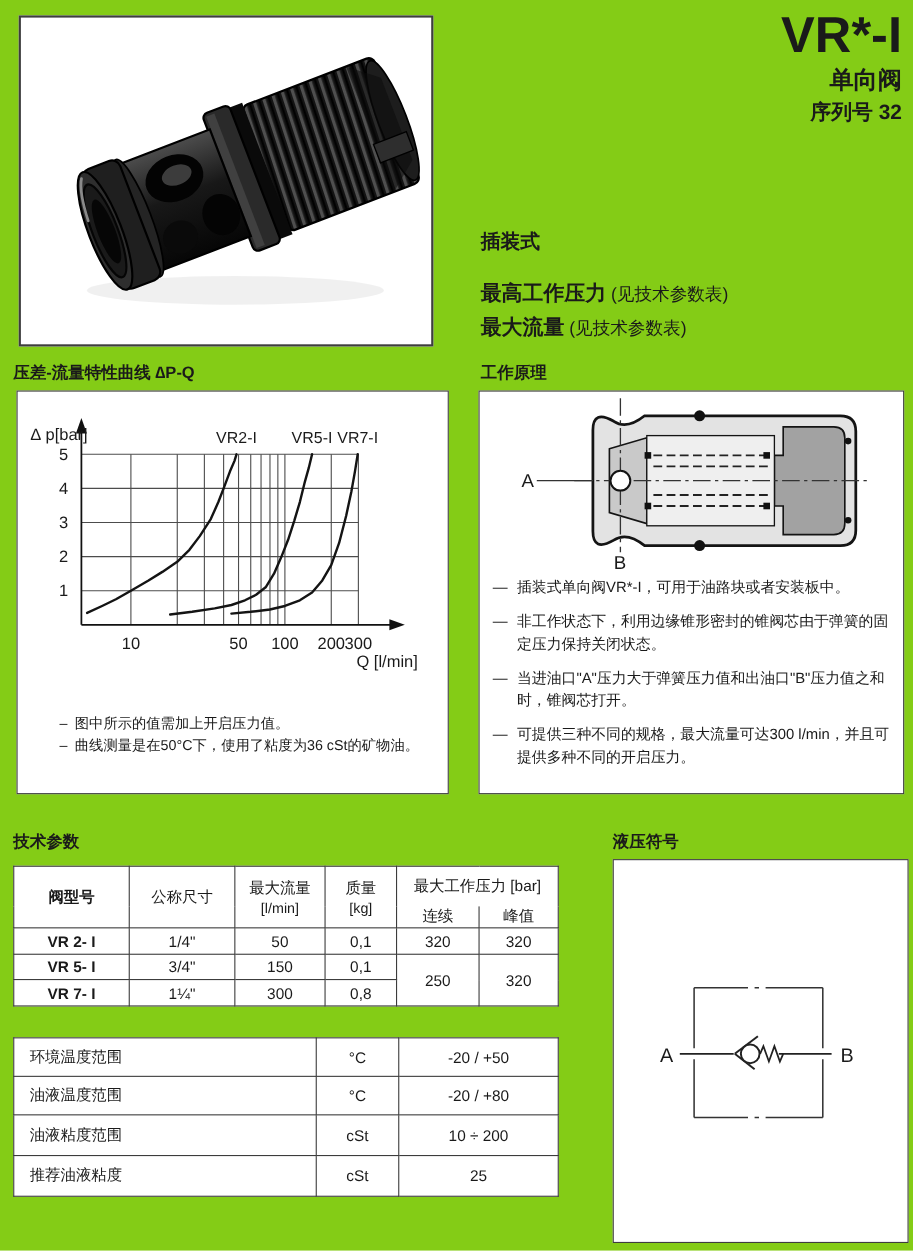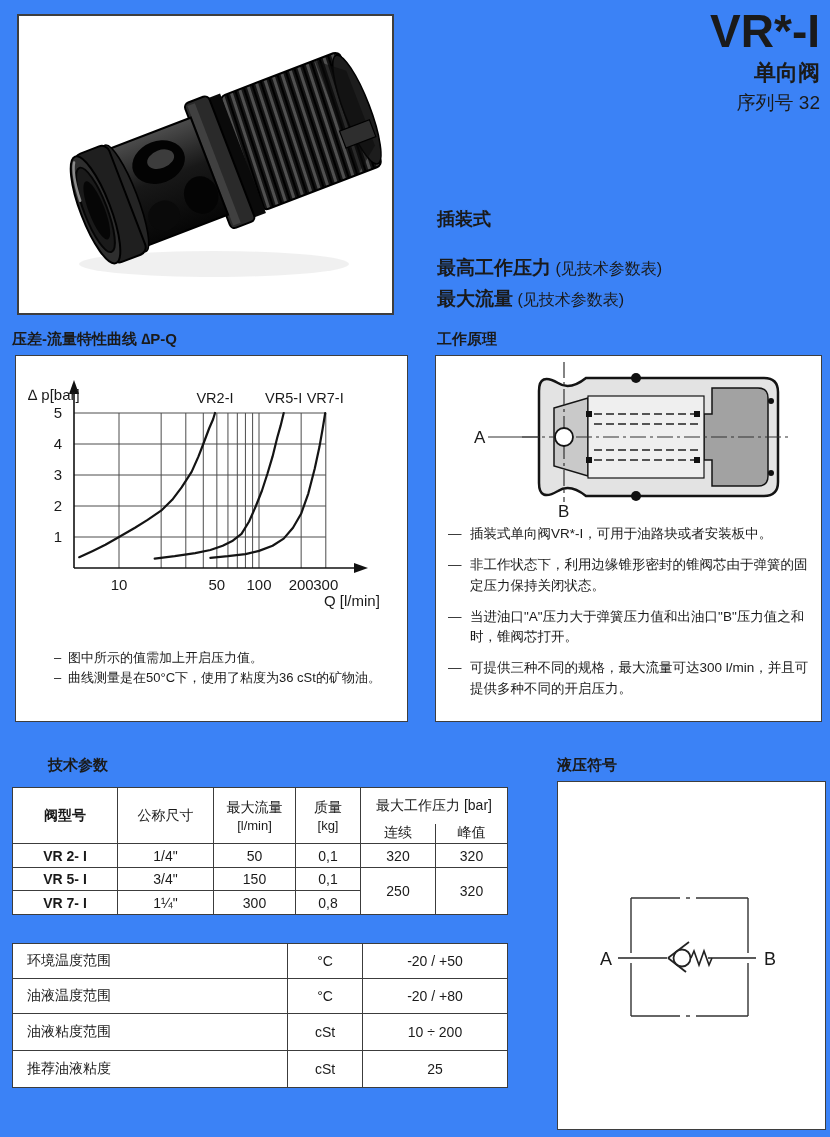--- a/index.html
+++ b/index.html
@@ -1,24 +1,24 @@
 <!DOCTYPE html>
 <html><head>
 <meta charset="utf-8">
 <style>
   html,body{margin:0;padding:0;background:#fff;}
-  .page{position:relative;width:830px;height:1137px;background:#3b82f6;
+  .page{position:relative;width:830px;height:1137px;background:#84cc16;
         font-family:"Liberation Sans","DejaVu Sans",sans-serif;color:#1a1a1a;overflow:hidden;}
   .abs{position:absolute;}
 
   
   .title-block{right:10px;top:8px;text-align:right;line-height:1;}
   .model-title{font-size:46px;font-weight:bold;letter-spacing:0;}
   .model-sub{font-size:22px;font-weight:bold;margin-top:8px;}
-  .model-series{font-size:19px;font-weight:normal;margin-top:9px;}
+  .model-series{font-size:19px;font-weight:bold;margin-top:9px;}
 
   
   .features{left:437px;top:207px;width:385px;}
   .feature-mount{font-size:18px;font-weight:bold;margin-bottom:24px;}
   .feature-line{font-size:16px;margin-bottom:5px;line-height:1.35;}
   .feature-line b{font-size:19px;font-weight:bold;}
 
   
   .section-title{font-size:15px;font-weight:bold;}
 
@@ -221,21 +221,21 @@
         <span class="bullet-marker">—</span>
         <span class="bullet-text">当进油口"A"压力大于弹簧压力值和出油口"B"压力值之和时，锥阀芯打开。</span>
       </div>
       <div class="bullet-item">
         <span class="bullet-marker">—</span>
         <span class="bullet-text">可提供三种不同的规格，最大流量可达300 l/min，并且可提供多种不同的开启压力。</span>
       </div>
     </div>
   </div>
 
-  <div class="abs section-title" style="left:12px;top:756px;margin-left:36px;">技术参数</div>
+  <div class="abs section-title" style="left:12px;top:756px;">技术参数</div>
   <table class="abs tech-table">
     <colgroup>
       <col style="width:105px">
         <col style="width:96px">
         <col style="width:82px">
       <col style="width:65px">
         <col style="width:75px">
         <col style="width:72px">
     </colgroup>
     <tbody>

